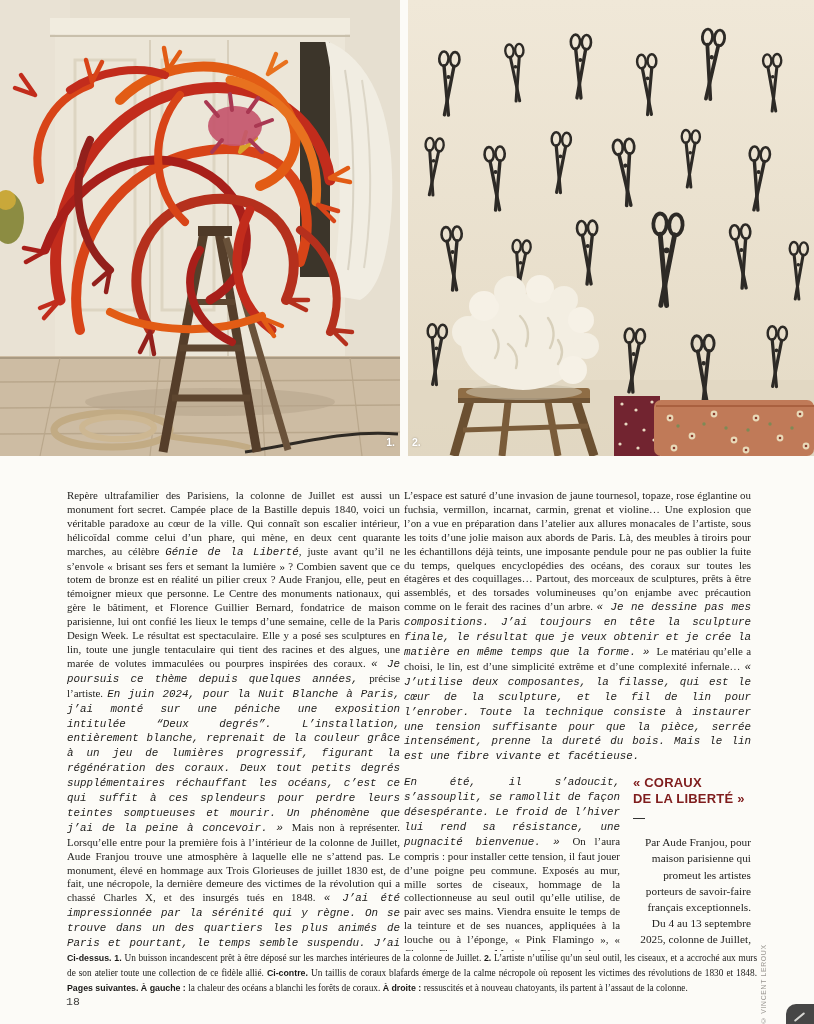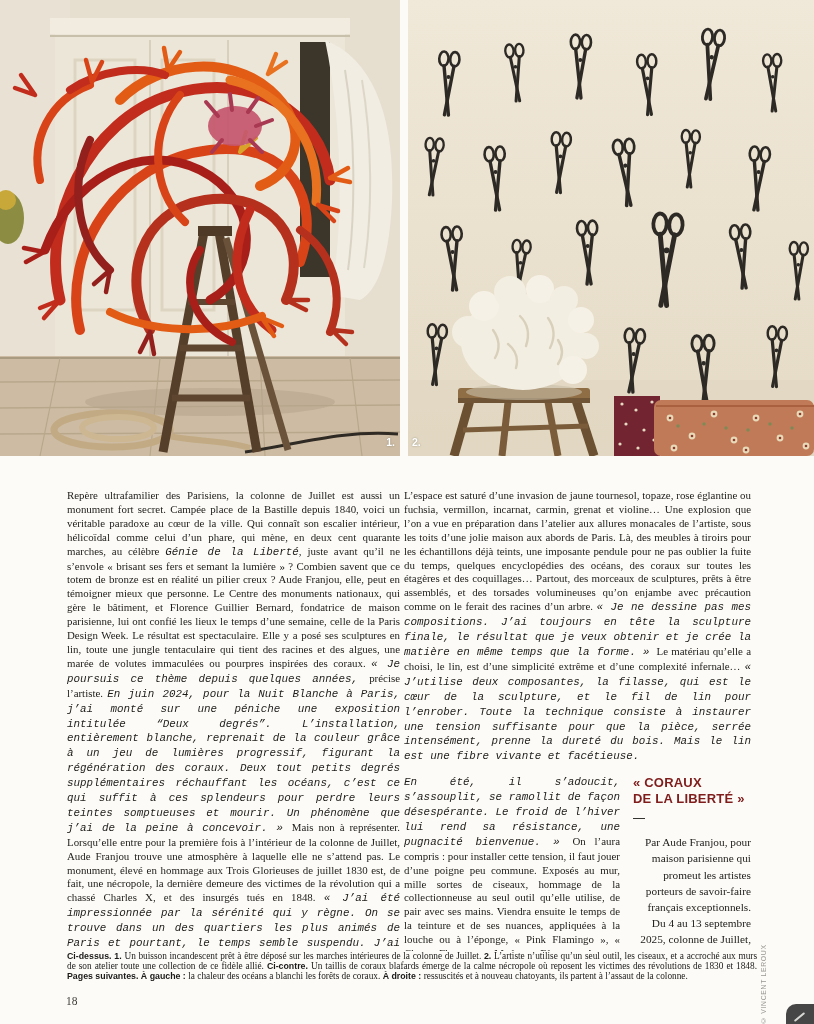--- a/index.html
+++ b/index.html
@@ -36,29 +36,29 @@
   #sidebar{width:118px;margin-left:13px;flex:0 0 auto;text-align:left;}
   .sb-head{
     font-family:"Liberation Sans",sans-serif;font-weight:bold;
     font-size:13px;line-height:15.5px;letter-spacing:.2px;color:#7f1d1d;
   }
   .sb-dash{font-family:"Liberation Sans",sans-serif;font-size:12px;margin:6px 0 8px 0;color:#111;}
   .sb-body{font-size:11.3px;line-height:16.2px;text-align:right;}
   
   #caption{
     position:absolute;left:67px;top:951px;width:690px;
-    font-size:9.3px;line-height:10px;text-align:justify;color:#1a1918;
+    font-size:9.3px;line-height:15px;text-align:justify;color:#1a1918;
   }
   #caption .run-label{
     font-family:"Liberation Sans",sans-serif;font-weight:bold;font-size:8.8px;
   }
   
   #folio{
     position:absolute;left:66px;top:995px;
-    font-family:Liberation Serif, serif;font-size:11.5px;color:#3f3e3c;
+    font-family:Liberation Mono, monospace;font-size:11.5px;color:#3f3e3c;
   }
   #credit{
     position:absolute;left:760px;top:912px;height:112px;width:12px;
     writing-mode:vertical-rl;transform:rotate(180deg);
     font-family:"Liberation Sans",sans-serif;font-size:6.8px;
     letter-spacing:.7px;color:#9a9792;white-space:nowrap;
   }
   #corner-overlay{
     position:absolute;left:786px;top:1004px;width:42px;height:30px;
     background:#464646;border-radius:10px;

